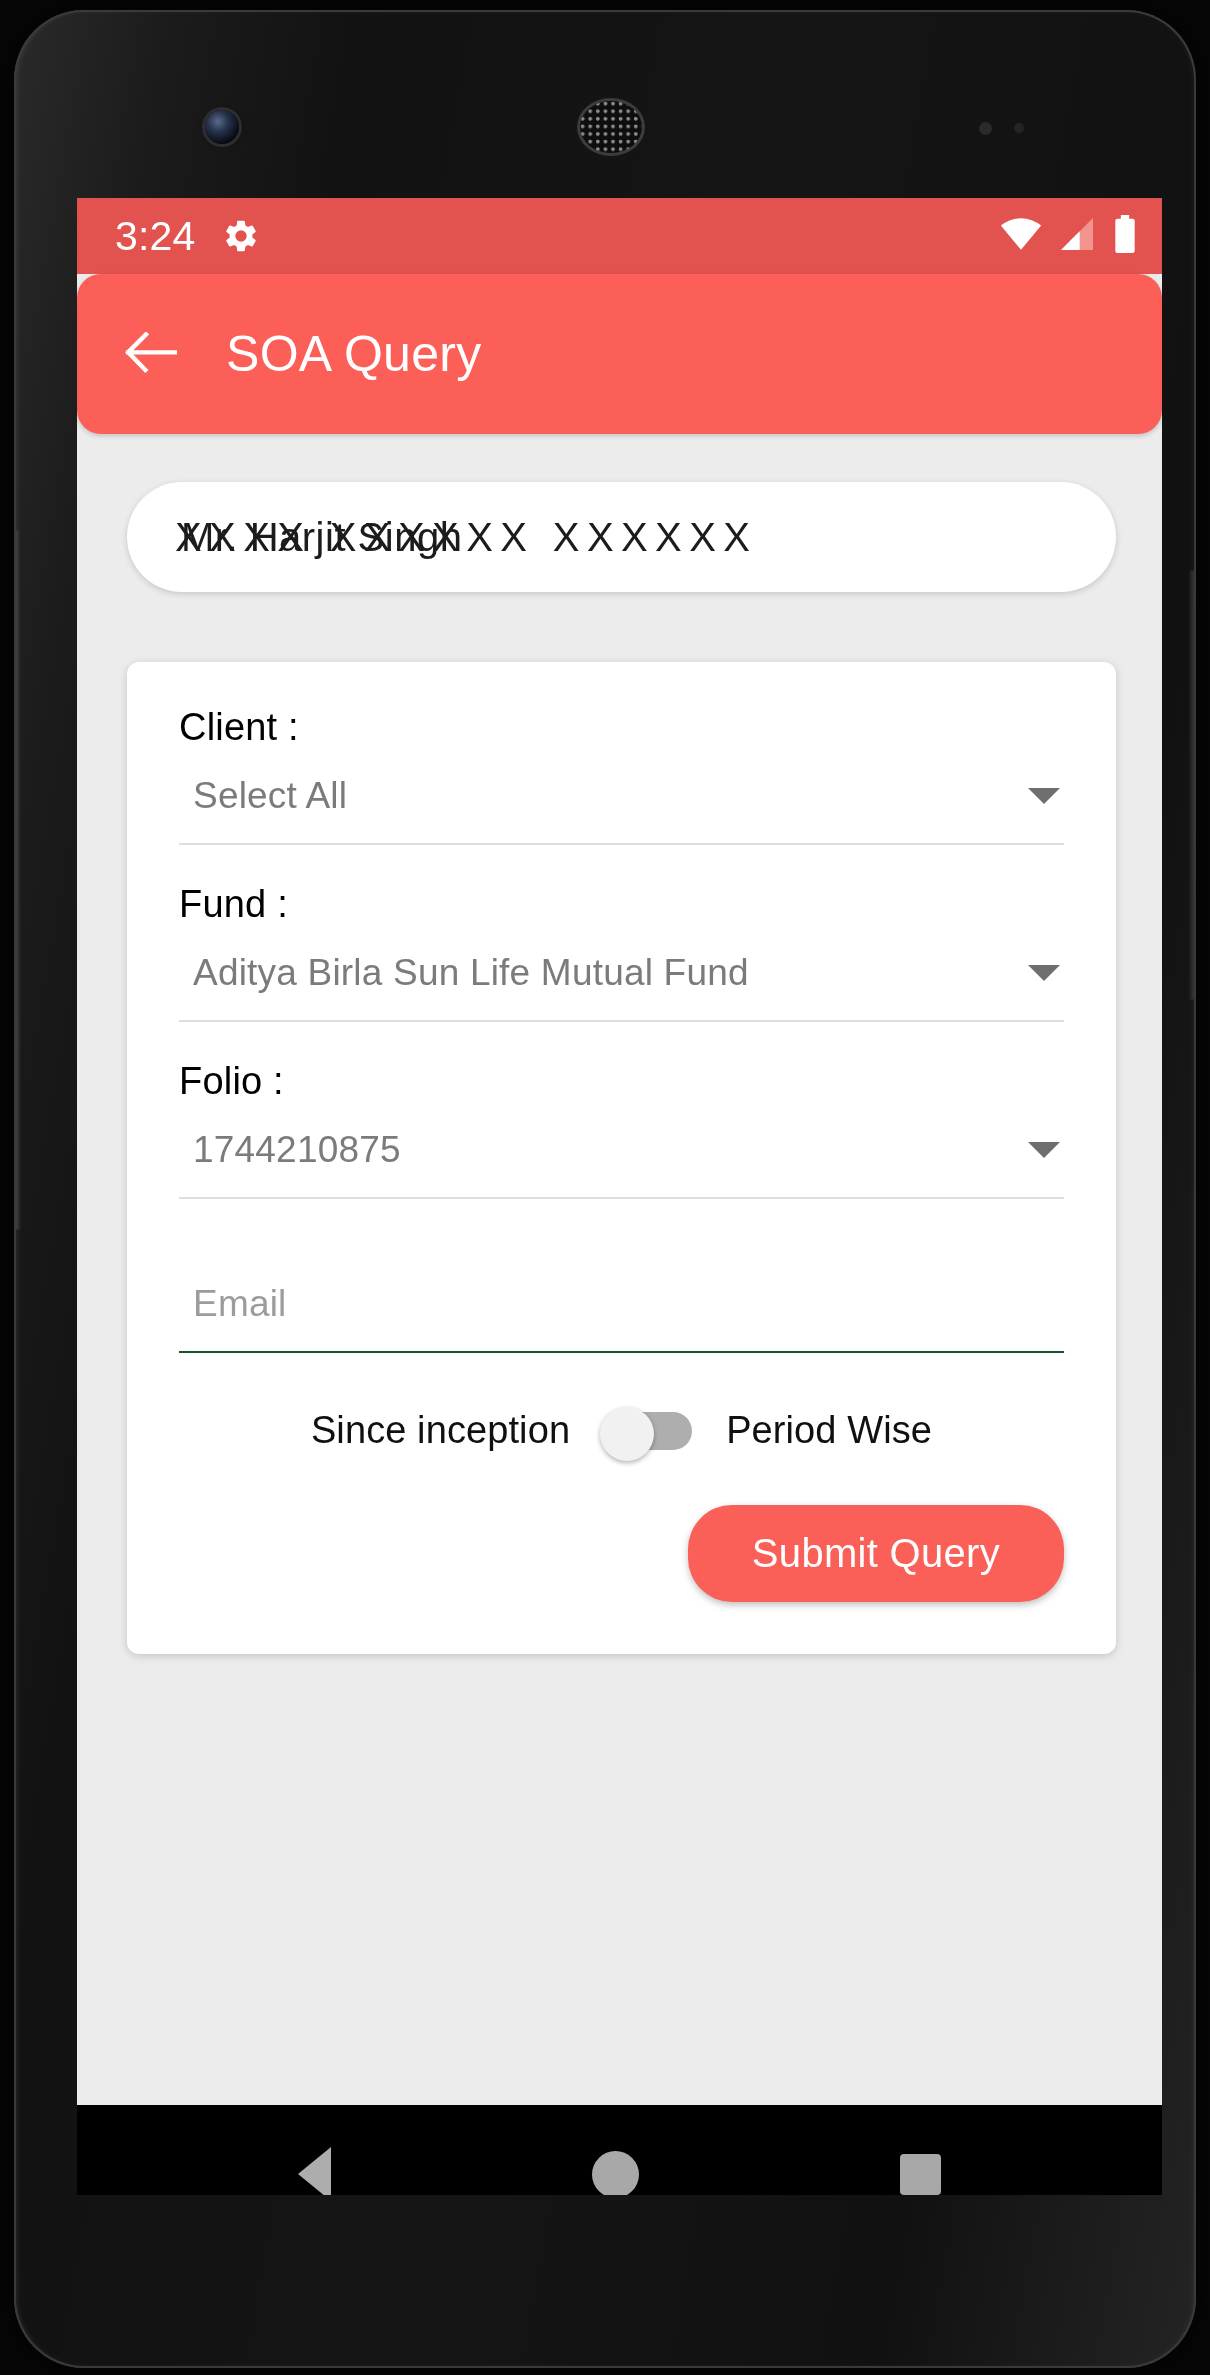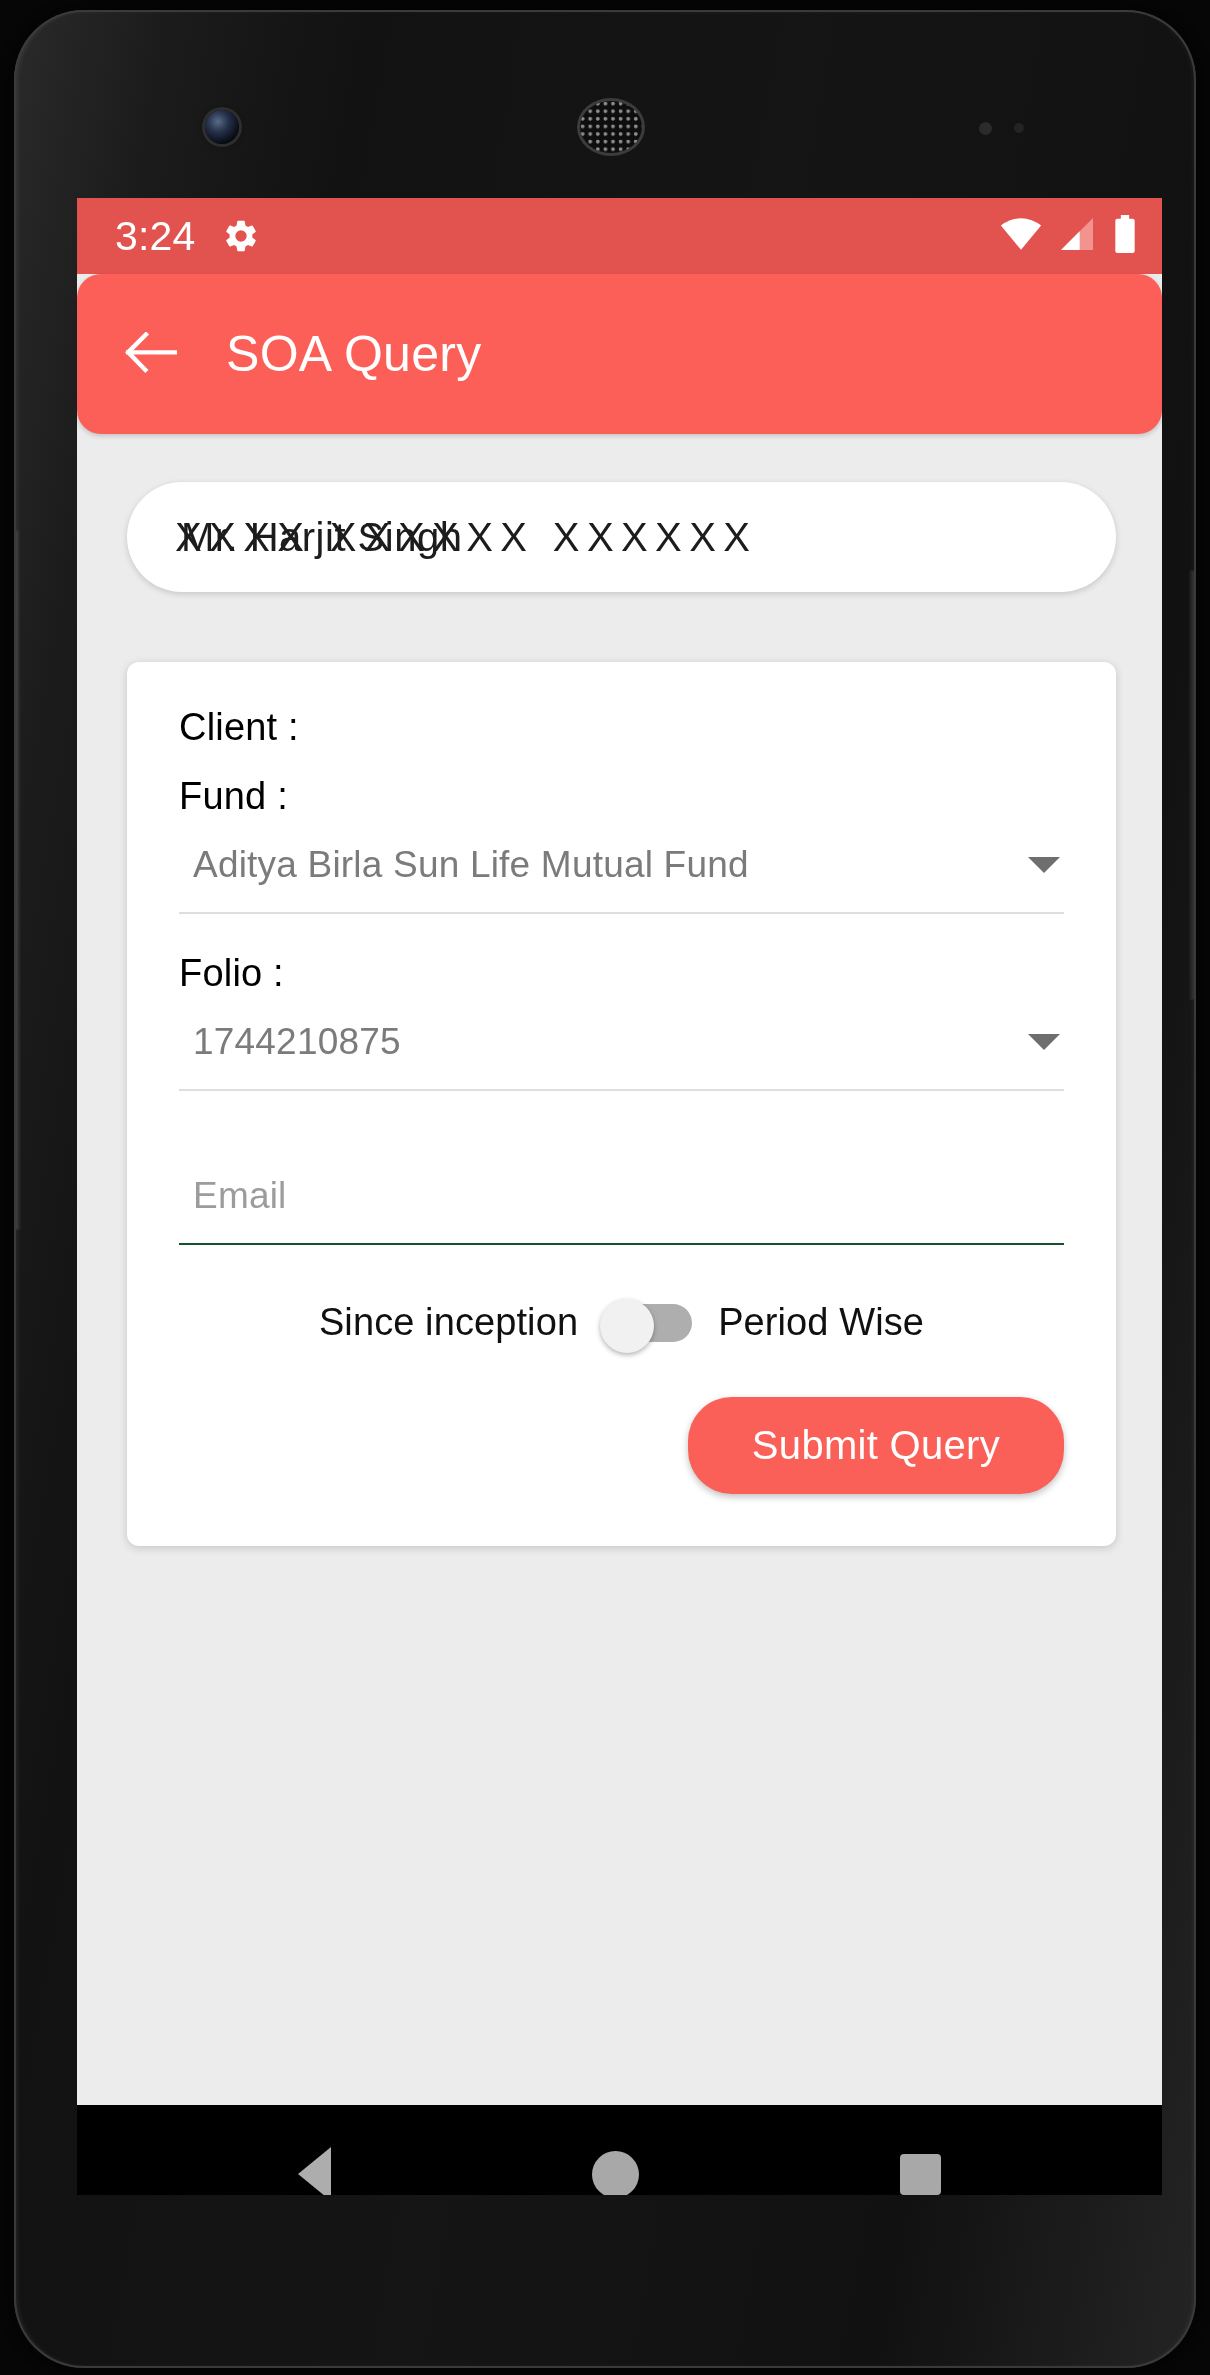--- a/index.html
+++ b/index.html
@@ -214,21 +214,21 @@
     font-size: 37px;
     color: #9c9c9c;
     letter-spacing: .2px;
   }
 
   
   .toggle-row {
     display: flex;
     align-items: center;
     justify-content: center;
-    gap: 22px;
+    gap: 30px;
     margin: 10px 0 52px 0;
   }
   .toggle-label {
     font-size: 38px;
     color: #101010;
     letter-spacing: .1px;
   }
   .switch {
     position: relative;
     width: 96px;
@@ -354,20 +354,24 @@
           <span class="redacted">
             <span>Mr. Harjit Singh</span>
             <span class="overstrike">XXXX XXXXXX XXXXXX</span>
           </span>
         </div>
 
         <div class="form-card">
 
           <div>
             <div class="field-label">Client :</div>
+            <div class="select-row">
+              <span class="select-value">Select All</span>
+              <span class="caret"></span>
+            </div>
           </div>
 
           <div>
             <div class="field-label">Fund :</div>
             <div class="select-row">
               <span class="select-value">Aditya Birla Sun Life Mutual Fund</span>
               <span class="caret"></span>
             </div>
           </div>
 

